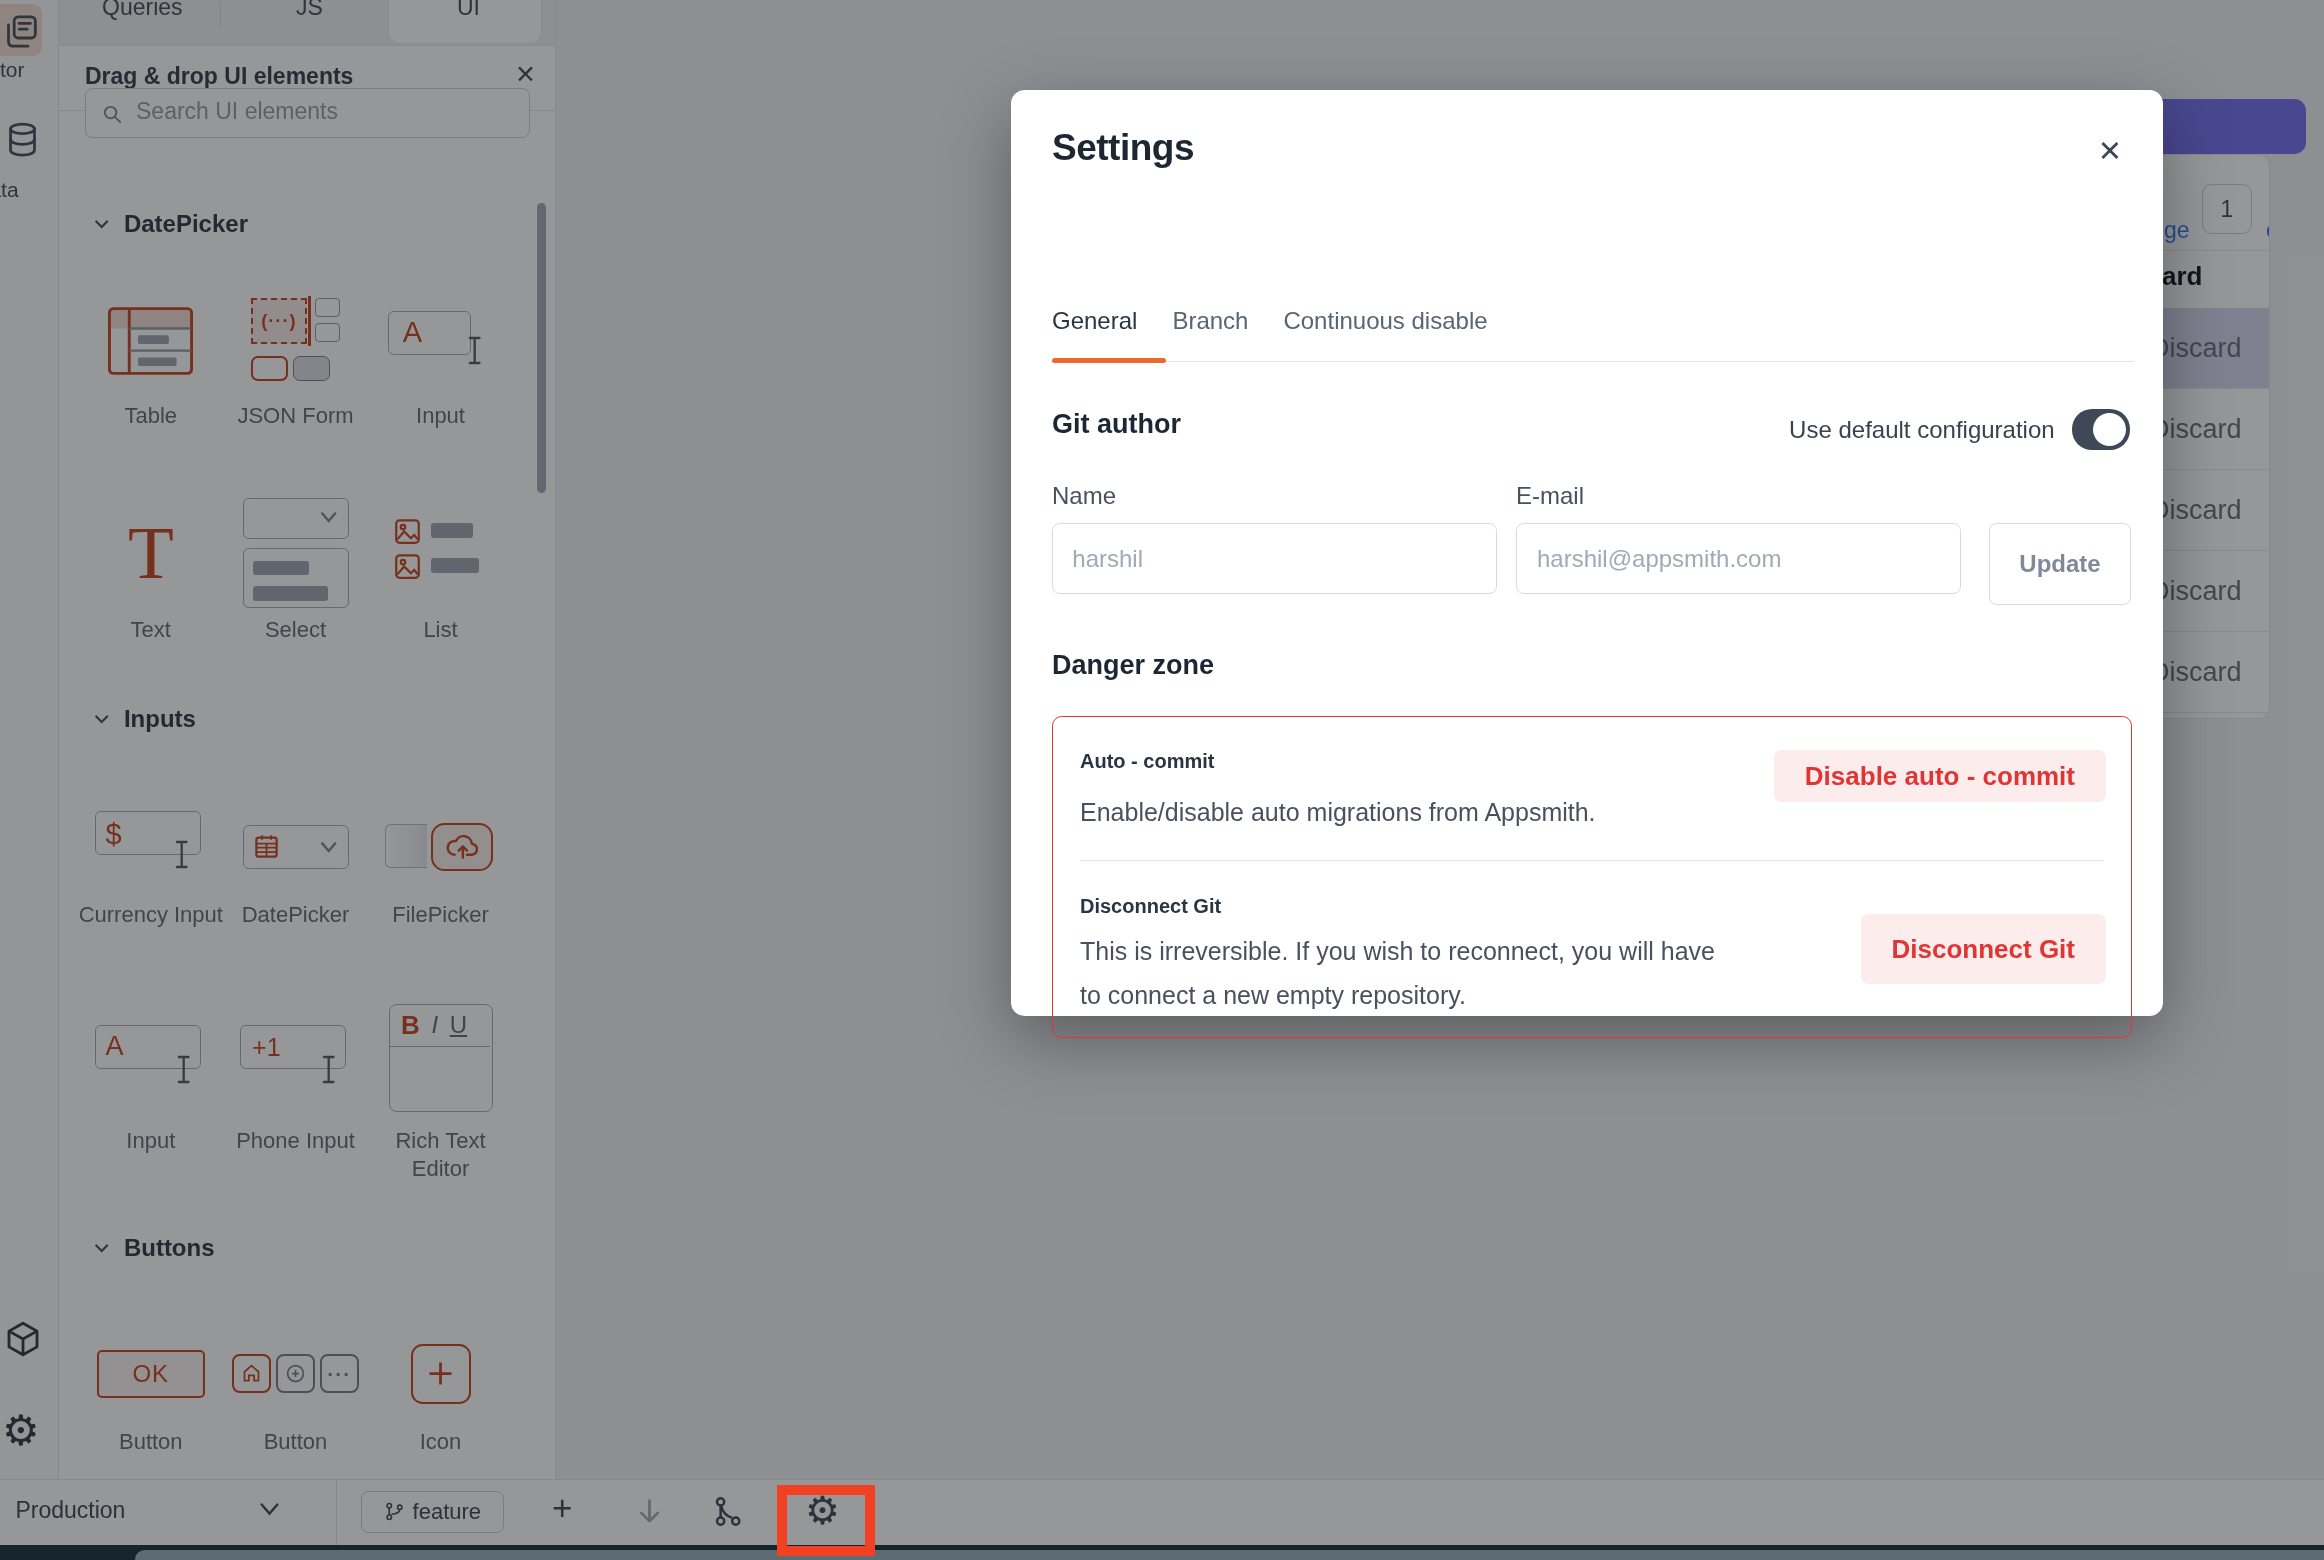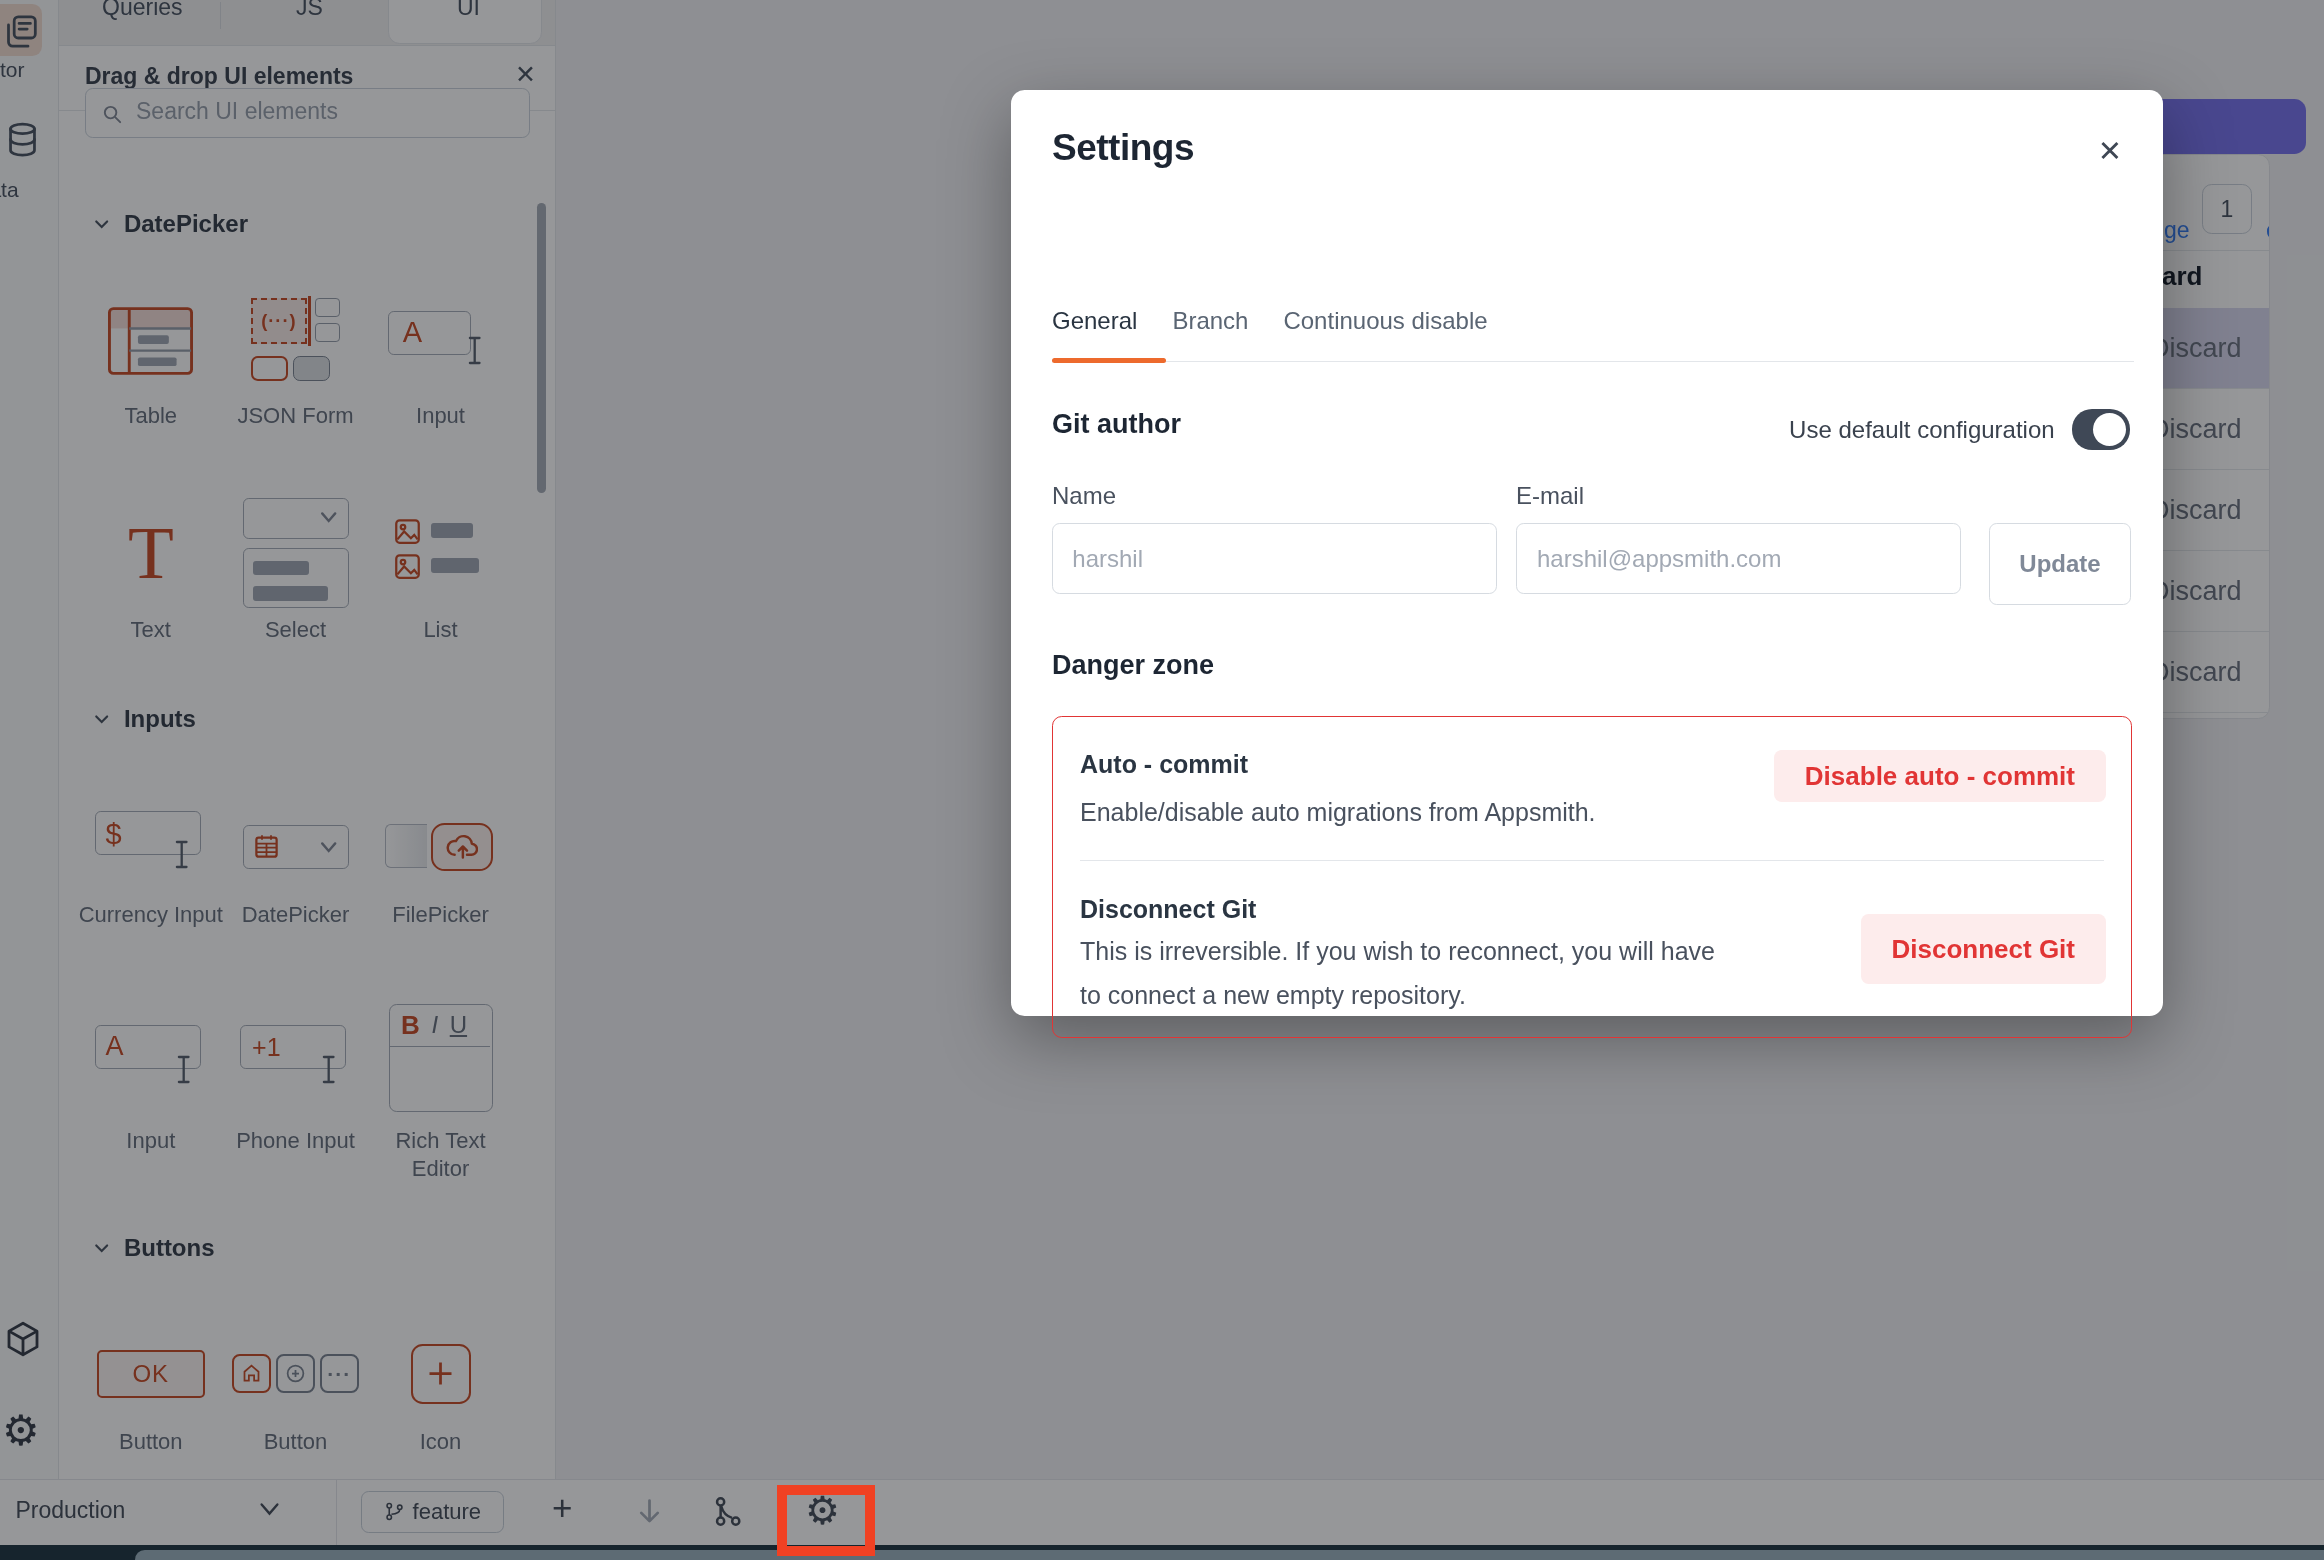--- a/index.html
+++ b/index.html
@@ -84,21 +84,21 @@
   .m-h2 { position:absolute; left:41px; font-size:27px; font-weight:700; color:#1D2633; }
   .m-toggle-row { position:absolute; right:33px; top:319px; display:flex; align-items:center; gap:17.4px; }
   .m-toggle-label { font-size:24px; color:#3A424E; }
   .toggle { position:relative; width:58px; height:41px; border-radius:20px; background:#3F4856; }
   .toggle .knob { position:absolute; right:3.9px; top:3.9px; width:33px; height:33px; border-radius:50%; background:#fff; }
   .m-field-label { position:absolute; top:392px; font-size:24px; color:#49515E; }
   .m-input { position:absolute; top:433px; width:445px; height:71px; border:1.4px solid #D6DBE1; border-radius:7.7px; padding:0 19.3px; font-size:24px; color:#3F4754; font-family:"Liberation Sans",sans-serif; outline:none; background:#fff; }
   .m-input::placeholder { color:#A2A9B4; }
   .m-update { position:absolute; left:978px; top:433px; width:142px; height:82px; border:1.4px solid #D6DBE1; border-radius:7.7px; background:#fff; font-size:24px; font-weight:600; color:#808998; font-family:"Liberation Sans",sans-serif; }
   .danger-box { position:absolute; left:41px; top:626px; width:1080px; height:322px; border:1.5px solid #E13535; border-radius:9.7px; }
-  .dz-title { position:absolute; left:27px; font-size:25px; font-weight:600; color:#2A3542; }
+  .dz-title { position:absolute; left:27px; font-size:20px; font-weight:600; color:#2A3542; }
   .dz-desc { position:absolute; left:27px; font-size:25px; color:#49515E; line-height:44px; }
   .dz-btn { position:absolute; right:25px; background:#FDECEC; border:none; border-radius:7.7px; color:#E13535; font-size:26px; font-weight:700; padding:0 31px; font-family:"Liberation Sans",sans-serif; }
   .dz-div { position:absolute; left:27px; right:27px; top:143px; height:1px; background:#E3E6EA; }
 
   
   .annotation { position:absolute; left:777px; top:1485px; width:98px; height:71px; border:10.6px solid #F04123; z-index:5; }
 
   svg { display:block; }
 </style>
 </head>

